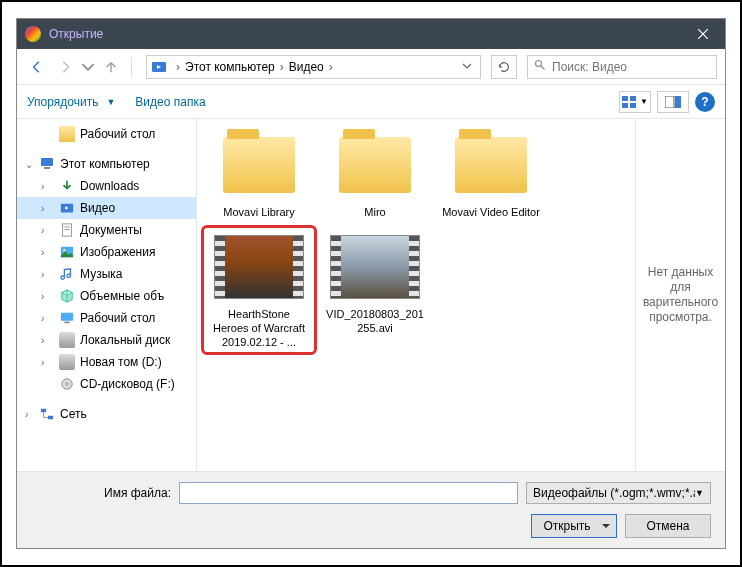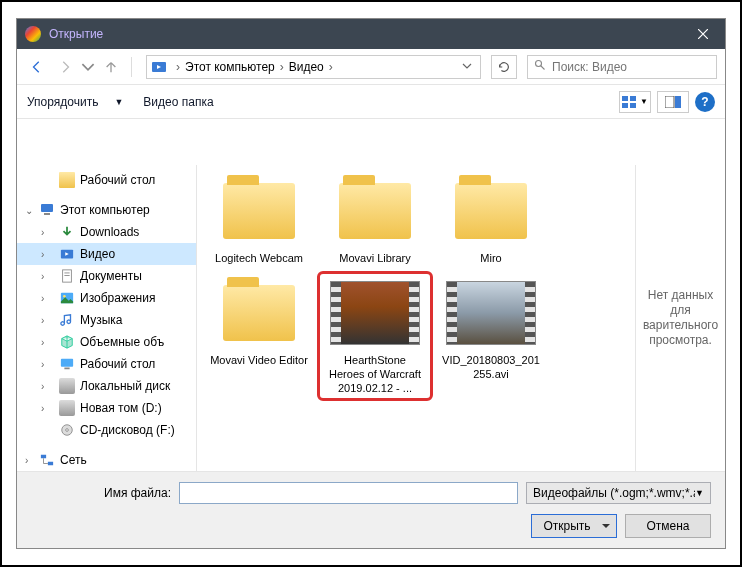--- a/index.html
+++ b/index.html
@@ -19,26 +19,26 @@
 .breadcrumb { flex: 1; height: 24px; border: 1px solid #ccc; background: #fff; display: flex; align-items: center; padding: 0 2px; margin: 0 6px; }
 .bc-icon { width: 20px; height: 20px; display: flex; align-items: center; justify-content: center; margin-right: 4px; }
 .bc-seg { font-size: 12px; color: #000; padding: 0 2px; cursor: pointer; }
 .bc-chev { color: #666; padding: 0 3px; }
 .bc-drop { margin-left: auto; color: #666; padding: 0 6px; cursor: pointer; }
 .refresh-btn { width: 26px; height: 24px; border: 1px solid #ccc; display: flex; align-items: center; justify-content: center; margin-right: 6px; cursor: pointer; }
 .search-box { width: 190px; height: 24px; border: 1px solid #ccc; display: flex; align-items: center; padding: 0 6px; }
 .search-ico { color: #888; margin-right: 6px; }
 .search-input { border: none; outline: none; flex: 1; font-size: 12px; color: #888; }
 .toolbar { height: 34px; background: #fff; border-bottom: 1px solid #e5e5e5; display: flex; align-items: center; padding: 0 10px; gap: 20px; }
-.tool-item { color: #0f172a; cursor: pointer; display: flex; align-items: center; gap: 16px; }
+.tool-item { color: #0369a1; cursor: pointer; display: flex; align-items: center; gap: 8px; }
 .tool-item .chev { font-size: 9px; }
 .tool-right { margin-left: auto; display: flex; align-items: center; gap: 6px; }
 .view-btn { width: 32px; height: 22px; border: 1px solid #ccc; display: flex; align-items: center; justify-content: center; cursor: pointer; }
 .help-btn { width: 20px; height: 20px; border-radius: 50%; background: #1e6fc7; color: #fff; display: flex; align-items: center; justify-content: center; font-weight: bold; cursor: pointer; }
-.body-row { flex: 1; display: flex; overflow: hidden; margin-top: 46px; }
+.body-row { flex: 1; display: flex; overflow: hidden; }
 .sidebar { width: 180px; background: #fff; border-right: 1px solid #e5e5e5; overflow-y: auto; padding: 4px 0; }
 .sb-item { height: 22px; display: flex; align-items: center; padding: 0 4px 0 28px; cursor: pointer; position: relative; font-size: 12px; white-space: nowrap; overflow: hidden; }
 .sb-item.level1 { padding-left: 22px; }
 .sb-item.selected { background: #cde8ff; }
 .sb-exp { position: absolute; left: 8px; color: #666; font-size: 10px; }
 .sb-item.level2 .sb-exp { left: 24px; }
 .sb-item.level2 { padding-left: 42px; }
 .sb-ico { width: 16px; height: 16px; margin-right: 5px; flex-shrink: 0; display:inline-flex; align-items:center; justify-content:center; }
 .folder-ico { background: linear-gradient(180deg,#ffe9a6,#f0c24b); border-radius: 1px; }
 .disk-ico { background: linear-gradient(180deg,#dcdcdc,#999); border-radius: 2px; }
@@ -282,26 +282,20 @@
             </span>
             <span>Сеть</span>
           </div>
     </div>
 
     <div class="content">
       <div class="item">
             <div class="item-thumb">
               <div class="folder-big"></div>
             </div>
-            <div class="item-label">Logitech Webcam</div>
-          </div>
-      <div class="item">
-            <div class="item-thumb">
-              <div class="folder-big"></div>
-            </div>
             <div class="item-label">Movavi Library</div>
           </div>
       <div class="item">
             <div class="item-thumb">
               <div class="folder-big"></div>
             </div>
             <div class="item-label">Miro</div>
           </div>
       <div class="item">
             <div class="item-thumb">

